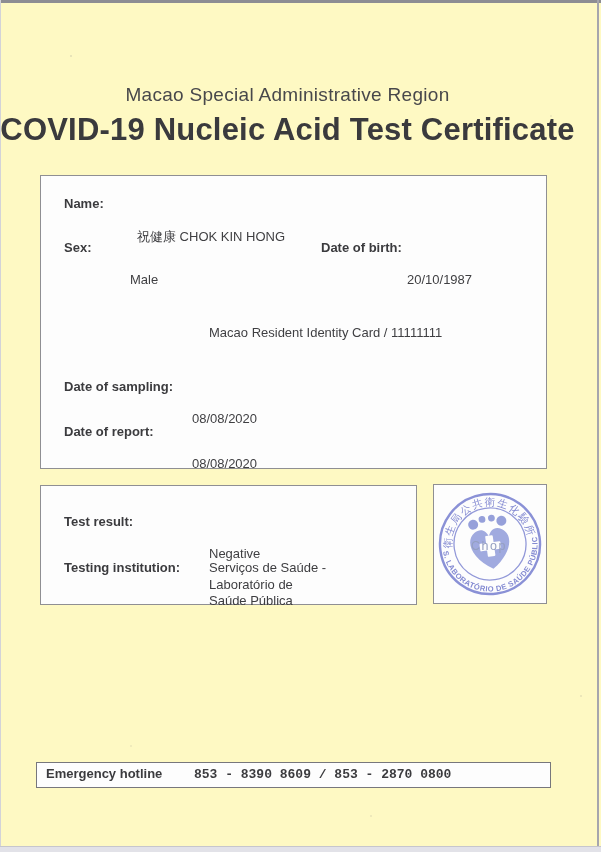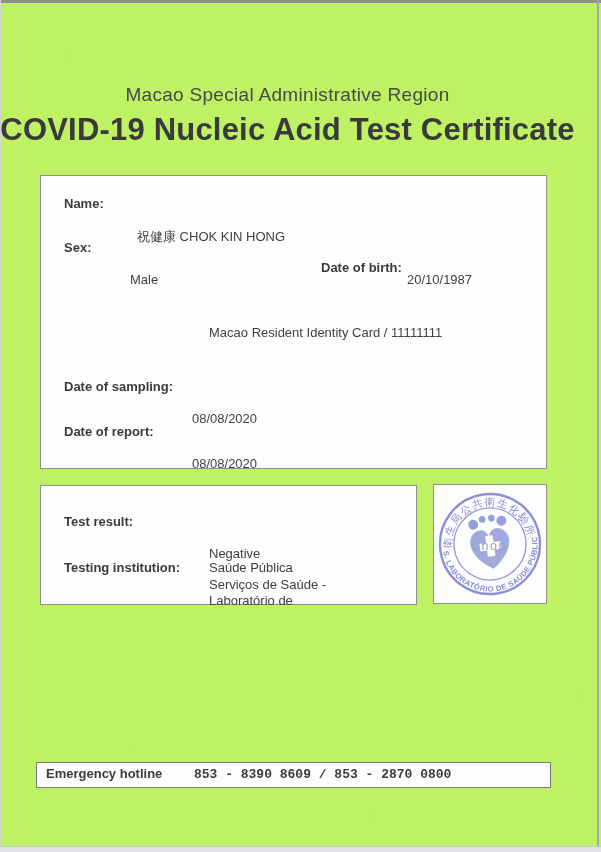--- a/index.html
+++ b/index.html
@@ -4,21 +4,21 @@
 <style>
   html, body {
     margin: 0;
     padding: 0;
     background: #ffffff;
   }
   #scan-page {
     position: relative;
     width: 601px;
     height: 852px;
-    background: #bef264;
+    background: #fef9c3;
     overflow: hidden;
     font-family: "Liberation Sans", "DejaVu Sans", sans-serif;
     color: #3d3d40;
   }
   
   .edge-top    { position:absolute; left:0; top:0; width:601px; height:3px; background:#8d8d93; }
   .edge-left   { position:absolute; left:0; top:0; width:1px; height:852px; background:#d3d3d8; }
   .edge-right  { position:absolute; left:597px; top:0; width:2px; height:852px; background:#a6a6ad; }
   .edge-bottom { position:absolute; left:0; top:846px; width:601px; height:6px; background:#e2e2e8; border-top:1px solid #c6c6cd; }
   .speckles {
@@ -83,21 +83,21 @@
   <div class="box" id="details-box">
 
     <div class="row" id="row-name">
       <span class="lbl abs" style="left:0;">Name:</span>
       <span class="val abs chinese" style="left:73px;">祝健康 CHOK KIN HONG</span>
     </div>
 
     <div class="row" id="row-sex">
       <span class="lbl abs" style="left:0;">Sex:</span>
       <span class="val abs" style="left:66px;">Male</span>
-      <span class="lbl abs" style="left:257px;margin-top:20px;">Date of birth:</span>
+      <span class="lbl abs" style="left:257px;">Date of birth:</span>
       <span class="val abs" style="left:343px;">20/10/1987</span>
     </div>
 
     <div class="row" id="row-id">
       <span class="val abs" style="left:145px; top:7px;">Macao Resident Identity Card / 11111111</span>
     </div>
 
 
     <div class="row" id="row-sampling">
       <span class="lbl abs" style="left:0;">Date of sampling:</span>
@@ -111,22 +111,22 @@
   </div>
 
   <div class="box" id="result-box">
     <div class="row" id="row-testresult">
       <span class="lbl abs" style="left:0;">Test result:</span>
       <span class="val abs" style="left:145px;">Negative</span>
     </div>
     <div class="row" id="row-institution">
       <span class="lbl abs" style="left:0;">Testing institution:</span>
       <div class="val2 abs" style="left:145px; width:185px;">
+        <span style="display:block;">Serviços de Saúde - Laboratório de</span>
         <span style="display:block;">Saúde Pública</span>
-        <span style="display:block;">Serviços de Saúde - Laboratório de</span>
       </div>
     </div>
   </div>
 
   <div class="box" id="stamp-box">
     <svg class="stamp-svg" width="110" height="116" viewBox="0 0 110 116">
       <defs>
         <path id="arcTop" d="M 16.5,59 A 38.5,38.5 0 1 1 93.5,59"></path>
         <path id="arcBottom" d="M 7.5,59 A 47.5,47.5 0 0 0 102.5,59"></path>
       </defs>

